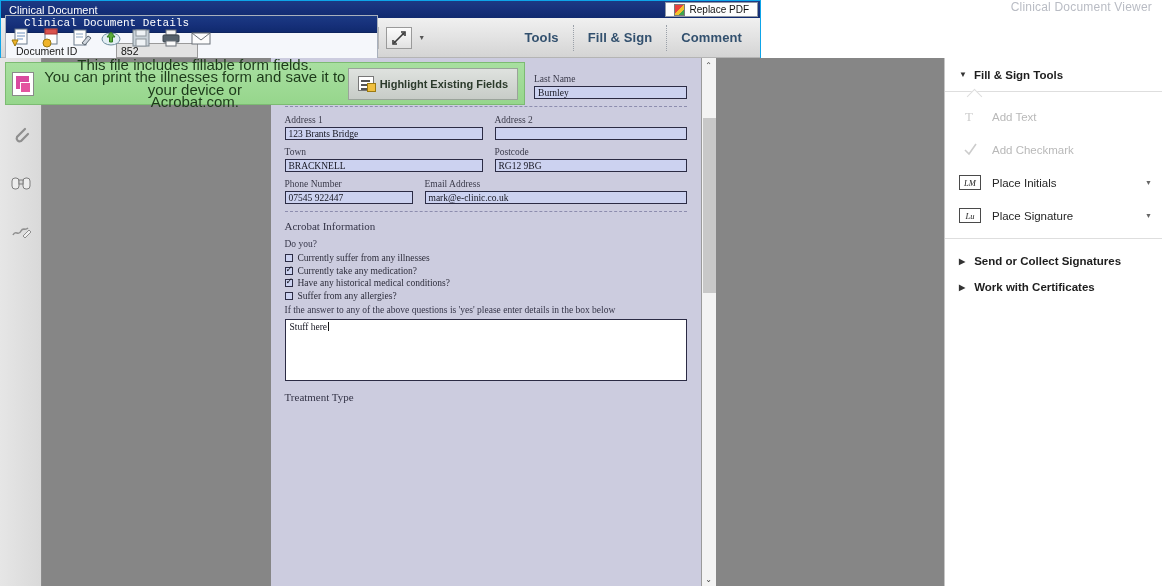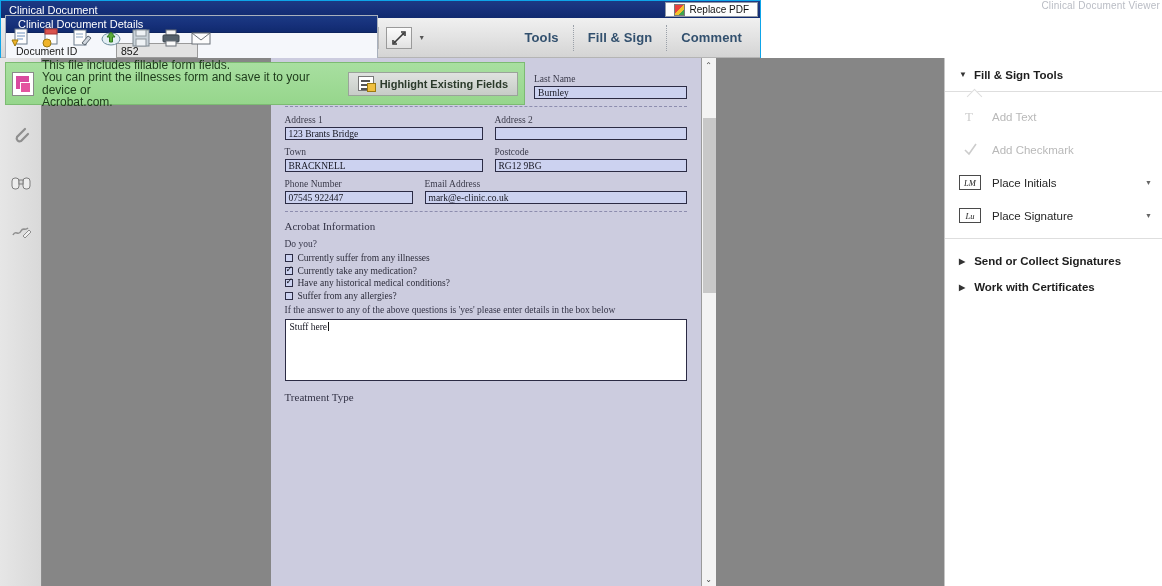--- a/index.html
+++ b/index.html
@@ -8,36 +8,37 @@
     background: #ffffff;
     font-family: "Liberation Sans", sans-serif;
     font-size: 11px;
     color: #1a1a1a;
     overflow: hidden;
   }
   .app { position: relative; width: 1162px; height: 586px; }
 
   
   .top-caption {
-    position: absolute; top: 0px; right: 2px;
-    font-size: 10px; color: #b9bcc4; letter-spacing: .2px;
+    position: absolute; top: 0px; right: 10px;
+    font-size: 12px; color: #b9bcc4; letter-spacing: .2px;
   }
   .bottom-caption {
     position: absolute; bottom: 3px; right: 8px;
     font-size: 9px; color: #6d6d6d;
   }
 
   
   .panel { position: absolute; background: #ffffff; border: 1px solid #a8b0bd; }
   .panel-title {
     height: 17px; line-height: 17px;
     background: linear-gradient(to bottom, #1c3a84 0%, #16307a 55%, #102a6e 100%);
-    color: #ffffff; font-size: 11px; padding-left: 12px;
-    display: flex; align-items: flex-start; justify-content: space-between;
+    color: #ffffff; font-size: 11px; padding-left: 18px;
+    display: flex; align-items: flex-end; justify-content: space-between;
     border-bottom: 1px solid #0e255e;
+    font-family: Liberation Mono, monospace;
   }
   .panel-title span.ttl { font-weight: normal; }
 
   
   #details { left: 5px; top: 15px; width: 373px; height: 192px; }
   .details-body { padding: 10px 10px 0 10px; position: relative; background:#f5f7fb; height: 173px; }
   .frow { display: flex; align-items: flex-start; margin-bottom: 3px; }
   .flabel { width: 100px; font-size: 10.5px; color: #1a1a1a; padding-top: 2px; flex: 0 0 100px; }
   .fval {
     background: #e2e2e2; border: 1px solid #9a9a9a;
@@ -185,25 +186,25 @@
     background: #fff; border: 1px solid #8a8a8a; margin-right: 8px;
   }
   .notify-ico:before {
     content:""; position:absolute; left: 3px; top: 3px; width: 13px; height: 13px;
     background: #d94a9e;
   }
   .notify-ico:after {
     content:""; position:absolute; right: 2px; bottom: 2px; width: 9px; height: 9px;
     background: #e4549f; border: 1px solid #fff;
   }
-  .notify-txt { font-size: 12px; color: #1d3a1a; line-height: 12.5px; flex: 1; }
+  .notify-txt { font-size: 15px; color: #1d3a1a; line-height: 12.5px; flex: 1; text-align: center; }
   .hl-btn {
     display: flex; align-items: center; gap: 6px;
     background: linear-gradient(to bottom,#dfe2df,#c7ccc7);
-    border: 1px solid #9aa39a; height: 24px; padding: 0 9px;
+    border: 1px solid #9aa39a; height: 32px; padding: 0 9px;
     font-size: 11px; font-weight: bold; color: #2b3a2b;
   }
   .hl-ico {
     width: 16px; height: 15px; background: #fff; border: 1px solid #777;
     position: relative; flex: 0 0 16px;
   }
   .hl-ico:before {
     content:""; position:absolute; left:2px; top:3px; width: 9px; height: 1.5px;
     background: #555; box-shadow: 0 4px 0 #555, 0 8px 0 #555;
   }

